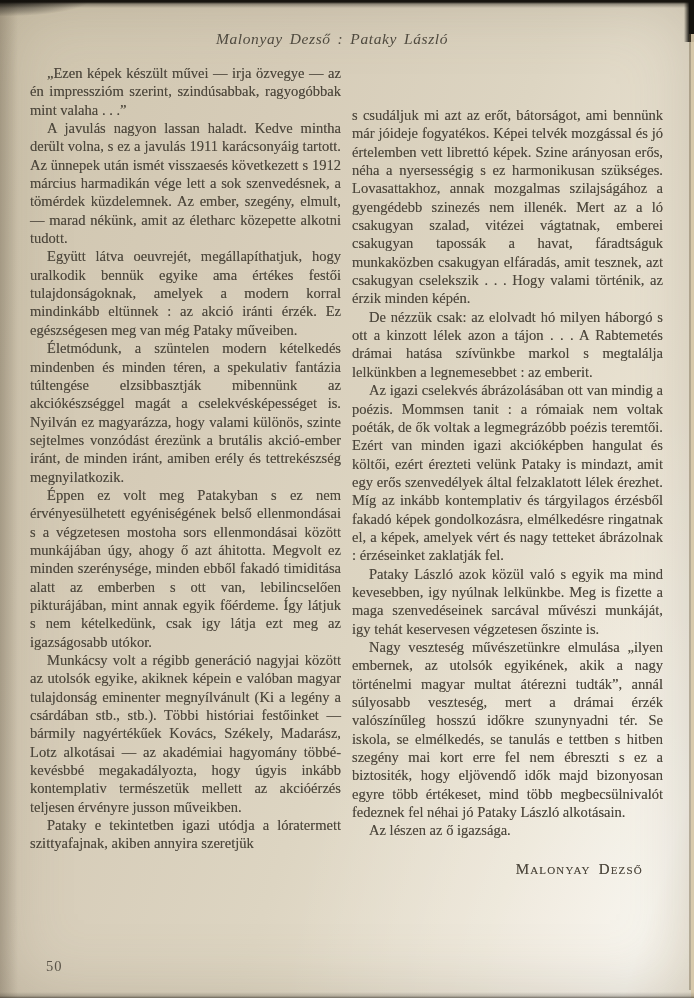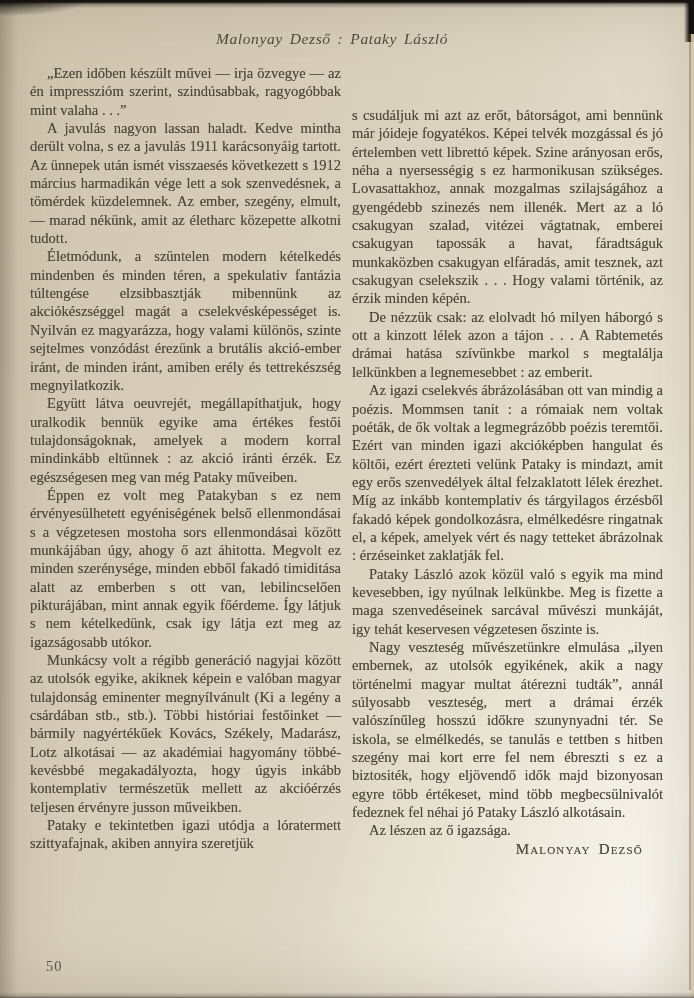--- a/index.html
+++ b/index.html
@@ -73,20 +73,21 @@
   }
   .col p { margin: 0; text-indent: 17px; }
   .col p.no-indent { text-indent: 0; margin-top: 42px; }
   .signature {
     text-align: right;
     padding-right: 20px;
     font-variant: small-caps;
     letter-spacing: 1.2px;
     word-spacing: 3px;
     font-size: 15px;
+    margin-top: 20px;
   }
   .page-number {
     position: absolute;
     left: 46px; top: 958px;
     font-size: 14.5px;
     letter-spacing: 1px;
     color: #5a5448;
     text-align: right;
   }
 </style>
@@ -100,24 +101,24 @@
   <div class="edge edge-top-left"></div>
   <div class="edge edge-top-right"></div>
   <div class="edge edge-right-margin"></div>
   <div class="edge edge-right-line"></div>
   <div class="edge edge-bottom"></div>
 
   <div class="header">Malonyay Dezső : Pataky László</div>
 
   <div class="columns">
     <div class="col">
-      <p>„Ezen időben készült művei — irja özvegye — az én impresszióm szerint, szindúsabbak, ragyogóbbak mint valaha . . .”</p>
+      <p>„Ezen képek készült művei — irja özvegye — az én impresszióm szerint, szindúsabbak, ragyogóbbak mint valaha . . .”</p>
       <p>A javulás nagyon lassan haladt. Kedve mintha derült volna, s ez a javulás 1911 karácsonyáig tartott. Az ünnepek után ismét visszaesés következett s 1912 március harmadikán vége lett a sok szenvedésnek, a tömérdek küzdelemnek. Az ember, szegény, elmult, — marad nékünk, amit az életharc közepette alkotni tudott.</p>
+      <p>Együtt látva oeuvrejét, megállapíthatjuk, hogy uralkodik bennük egyike ama értékes festői tulajdonságoknak, amelyek a modern korral mindinkább eltünnek : az akció iránti érzék. Ez egészségesen meg van még Pataky műveiben.</p>
       <p>Életmódunk, a szüntelen modern kételkedés mindenben és minden téren, a spekulativ fantázia túltengése elzsibbasztják mibennünk az akciókészséggel magát a cselekvésképességet is. Nyilván ez magyarázza, hogy valami különös, szinte sejtelmes vonzódást érezünk a brutális akció-ember iránt, de minden iránt, amiben erély és tettrekészség megnyilatkozik.</p>
-      <p>Együtt látva oeuvrejét, megállapíthatjuk, hogy uralkodik bennük egyike ama értékes festői tulajdonságoknak, amelyek a modern korral mindinkább eltünnek : az akció iránti érzék. Ez egészségesen meg van még Pataky műveiben.</p>
       <p>Éppen ez volt meg Patakyban s ez nem érvényesülhetett egyéniségének belső ellenmondásai s a végzetesen mostoha sors ellenmondásai között munkájában úgy, ahogy ő azt áhitotta. Megvolt ez minden szerénysége, minden ebből fakadó timiditása alatt az emberben s ott van, lebilincselően pikturájában, mint annak egyik főérdeme. Így látjuk s nem kételkedünk, csak igy látja ezt meg az igazságosabb utókor.</p>
       <p>Munkácsy volt a régibb generáció nagyjai között az utolsók egyike, akiknek képein e valóban magyar tulajdonság eminenter megnyílvánult (Ki a legény a csárdában stb., stb.). Többi históriai festőinket — bármily nagyértékűek Kovács, Székely, Madarász, Lotz alkotásai — az akadémiai hagyomány többé-kevésbbé megakadályozta, hogy úgyis inkább kontemplativ természetük mellett az akcióérzés teljesen érvényre jusson műveikben.</p>
       <p>Pataky e tekintetben igazi utódja a lóratermett szittyafajnak, akiben annyira szeretjük</p>
     </div>
     <div class="col">
       <p class="no-indent">s csudáljuk mi azt az erőt, bátorságot, ami bennünk már jóideje fogyatékos. Képei telvék mozgással és jó értelemben vett librettó képek. Szine arányosan erős, néha a nyersességig s ez harmonikusan szükséges. Lovasattakhoz, annak mozgalmas szilajságához a gyengédebb szinezés nem illenék. Mert az a ló csakugyan szalad, vitézei vágtatnak, emberei csakugyan tapossák a havat, fáradtságuk munkaközben csakugyan elfáradás, amit tesznek, azt csakugyan cselekszik . . . Hogy valami történik, az érzik minden képén.</p>
       <p>De nézzük csak: az elolvadt hó milyen háborgó s ott a kinzott lélek azon a tájon . . . A Rabtemetés drámai hatása szívünkbe markol s megtalálja lelkünkben a legnemesebbet : az emberit.</p>
       <p>Az igazi cselekvés ábrázolásában ott van mindig a poézis. Mommsen tanit : a rómaiak nem voltak poéták, de ők voltak a legmegrázóbb poézis teremtői. Ezért van minden igazi akcióképben hangulat és költői, ezért érezteti velünk Pataky is mindazt, amit egy erős szenvedélyek által felzaklatott lélek érezhet. Míg az inkább kontemplativ és tárgyilagos érzésből fakadó képek gondolkozásra, elmélkedésre ringatnak el, a képek, amelyek vért és nagy tetteket ábrázolnak : érzéseinket zaklatják fel.</p>
       <p>Pataky László azok közül való s egyik ma mind kevesebben, igy nyúlnak lelkünkbe. Meg is fizette a maga szenvedéseinek sarcával művészi munkáját, igy tehát keservesen végzetesen őszinte is.</p>
       <p>Nagy veszteség művészetünkre elmulása „ilyen embernek, az utolsók egyikének, akik a nagy történelmi magyar multat átérezni tudták”, annál súlyosabb veszteség, mert a drámai érzék valószínűleg hosszú időkre szunynyadni tér. Se iskola, se elmélkedés, se tanulás e tettben s hitben szegény mai kort erre fel nem ébreszti s ez a biztositék, hogy eljövendő idők majd bizonyosan egyre több értékeset, mind több megbecsülnivalót fedeznek fel néhai jó Pataky László alkotásain.</p>

